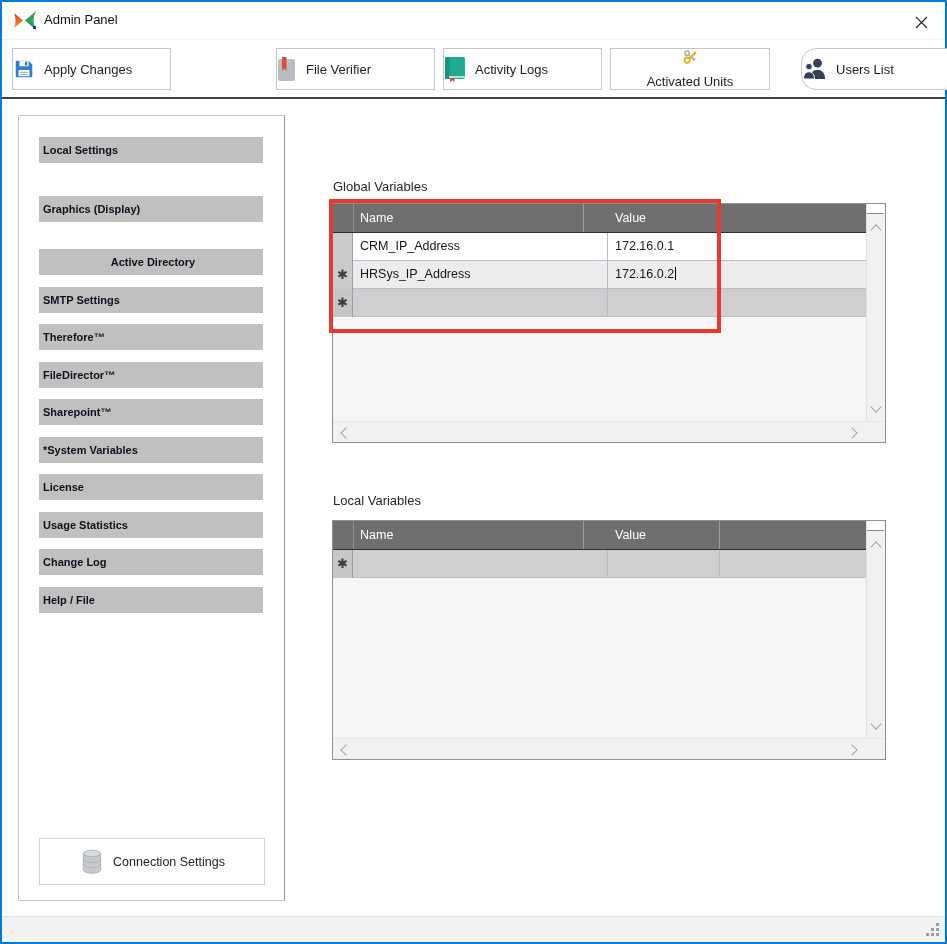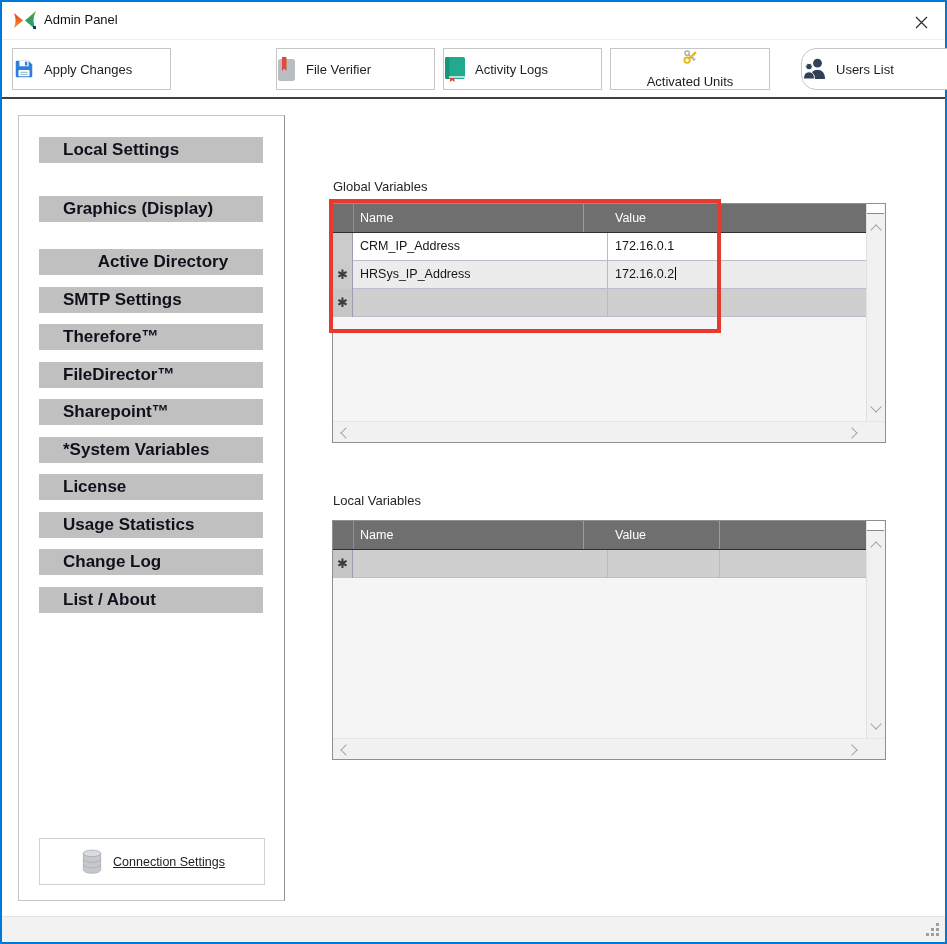--- a/index.html
+++ b/index.html
@@ -11,22 +11,22 @@
   .app-icon{position:absolute;left:11px;top:9px;width:24px;height:19px;}
   .title-text{position:absolute;left:42px;top:10px;font-size:13px;color:#111;}
   .close-btn{position:absolute;right:13px;top:9px;width:22px;height:22px;display:flex;align-items:center;justify-content:center;cursor:pointer;}
 
   
   .tb-btn{position:absolute;top:46px;height:42px;background:#fff;border:1px solid #c6c6c6;box-sizing:border-box;display:flex;align-items:center;gap:9px;font-size:13px;color:#1e1e1e;cursor:pointer;}
   .darkline{position:absolute;left:0;right:0;top:95px;height:2px;background:#3f3f3f;}
 
   
   .side-panel{position:absolute;left:16px;top:113px;width:267px;height:786px;background:#fff;border:1px solid #c6c6c6;border-right:1px solid #949494;box-sizing:border-box;}
-  .side-btn{position:absolute;left:20px;width:224px;height:26px;background:#c0c0c0;color:#10101c;font-weight:bold;font-size:17px;line-height:26px;padding-left:24px;box-sizing:border-box;cursor:pointer;}
-  .conn-btn{position:absolute;left:20px;top:722px;width:226px;height:47px;background:#fff;border:1px solid #d2d2d2;box-sizing:border-box;display:flex;align-items:center;justify-content:center;gap:8px;font-size:12.5px;color:#1e1e1e;cursor:pointer;text-decoration:underline;}
+  .side-btn{position:absolute;left:20px;width:224px;height:26px;background:#c0c0c0;color:#10101c;font-weight:bold;font-size:11px;line-height:26px;padding-left:4px;box-sizing:border-box;cursor:pointer;}
+  .conn-btn{position:absolute;left:20px;top:722px;width:226px;height:47px;background:#fff;border:1px solid #d2d2d2;box-sizing:border-box;display:flex;align-items:center;justify-content:center;gap:8px;font-size:12.5px;color:#1e1e1e;cursor:pointer;}
 
   
   .sec-label{position:absolute;font-size:13px;color:#262626;}
 
   
   .grid{position:absolute;width:554px;height:240px;border:1px solid #8f8f8f;box-sizing:border-box;background:#fff;}
   .g-header{position:absolute;left:0;top:0;width:534px;height:29px;background:#6f6f6f;border-bottom:1px solid #2f2f2f;box-sizing:border-box;}
   .g-hstub{position:absolute;left:0;top:0;width:20px;height:28px;border-right:1px solid #8f8f8f;}
   .g-hcell{position:absolute;top:0;height:28px;line-height:28px;color:#fff;font-size:12.5px;padding-left:7px;box-sizing:border-box;}
   .g-hcell.c-name{left:20px;width:231px;border-right:1px solid #9b9b9b;}
@@ -147,21 +147,21 @@
       <div class="side-btn" style="top:80px;">Graphics (Display)</div>
       <div class="side-btn" style="top:133px;text-align:center;">Active Directory</div>
       <div class="side-btn" style="top:171px;">SMTP Settings</div>
       <div class="side-btn" style="top:208px;">Therefore™</div>
       <div class="side-btn" style="top:246px;">FileDirector™</div>
       <div class="side-btn" style="top:283px;">Sharepoint™</div>
       <div class="side-btn" style="top:321px;">*System Variables</div>
       <div class="side-btn" style="top:358px;">License</div>
       <div class="side-btn" style="top:396px;">Usage Statistics</div>
       <div class="side-btn" style="top:433px;">Change Log</div>
-      <div class="side-btn" style="top:471px;">List / About</div>
+      <div class="side-btn" style="top:471px;">Help / File</div>
 
       <div class="conn-btn">
         <svg width="26" height="27" viewBox="0 0 24 25">
           <path d="M4 5 v15 c0 1.9 3.6 3.4 8 3.4 s8 -1.5 8 -3.4 V5 Z" fill="#c5c9cd"></path>
           <ellipse cx="12" cy="5" rx="8" ry="3" fill="#d9dcdf" stroke="#a9adb2" stroke-width="0.8"></ellipse>
           <path d="M4 10 c0 1.9 3.6 3.4 8 3.4 s8 -1.5 8 -3.4" fill="none" stroke="#a9adb2" stroke-width="0.8"></path>
           <path d="M4 15 c0 1.9 3.6 3.4 8 3.4 s8 -1.5 8 -3.4" fill="none" stroke="#a9adb2" stroke-width="0.8"></path>
           <path d="M4 5 v15 c0 1.9 3.6 3.4 8 3.4 s8 -1.5 8 -3.4 V5" fill="none" stroke="#a9adb2" stroke-width="0.8"></path>
         </svg>
         <span>Connection Settings</span>

